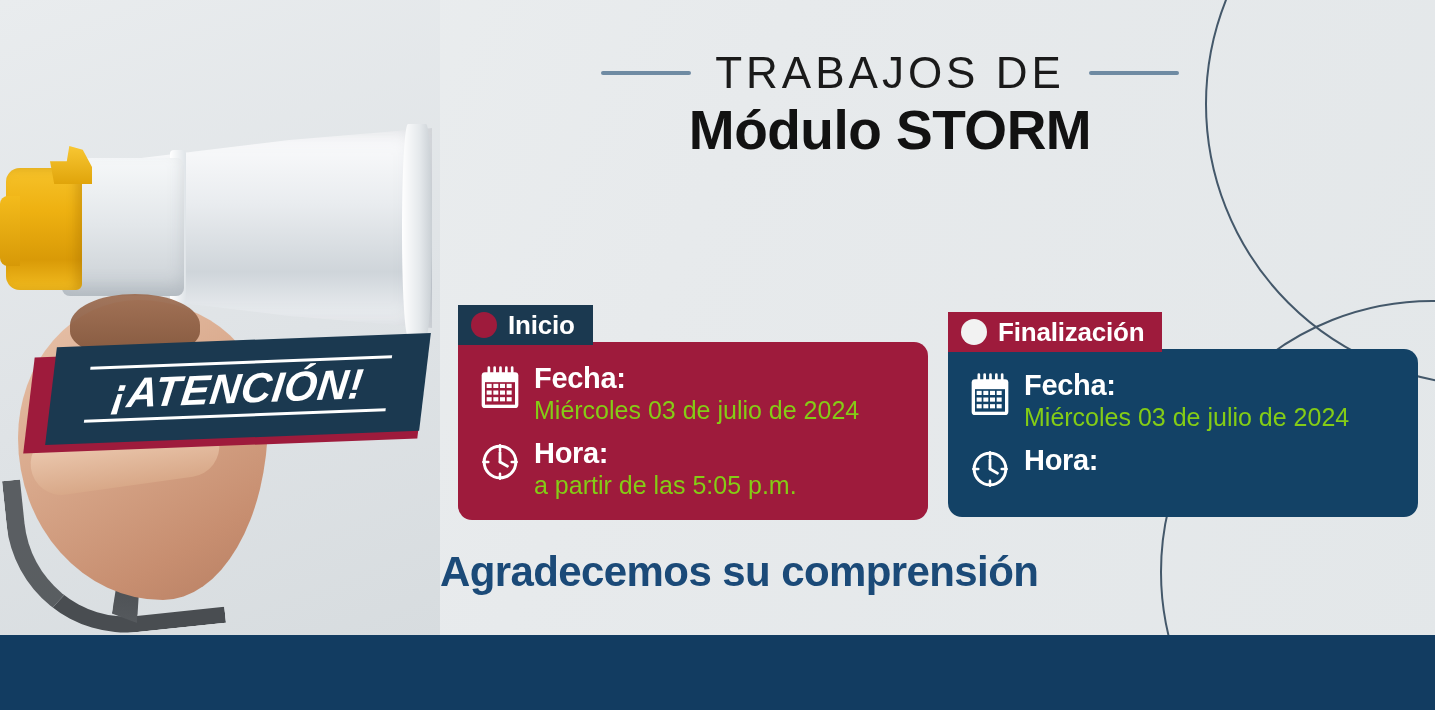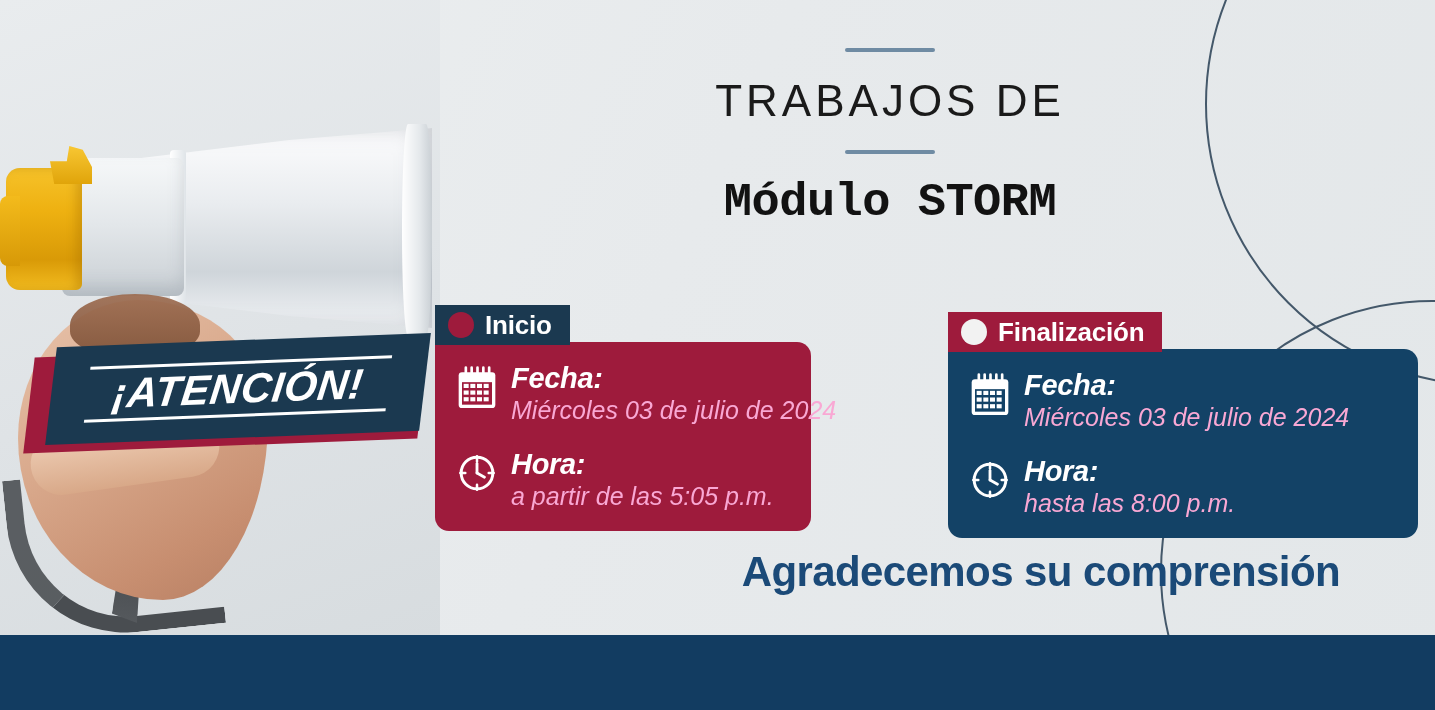--- a/index.html
+++ b/index.html
@@ -191,52 +191,50 @@
     font-style: italic;
     color: #ffffff;
     letter-spacing: .5px;
     line-height: 1;
     white-space: nowrap;
   }
 
   
   #headline { position: absolute; left: 440px; top: 48px; width: 900px; text-align: center; }
   #kicker-row {
-    display: flex; align-items: center; justify-content: center; gap: 24px; flex-direction: column;
+    display: flex; align-items: center; justify-content: center; gap: 24px;
   }
   .kicker-dash { width: 90px; height: 4px; background: #6f8ba3; border-radius: 2px; }
   #kicker {
     font-size: 44px;
     letter-spacing: 4px;
     color: #1a1a1a;
     font-weight: 400;
     white-space: nowrap;
   }
   #title-main {
     font-size: 72px;
     font-weight: bold;
     color: #0c0c0c;
     letter-spacing: -1px;
     line-height: 1.02;
     margin-top: -4px;
     white-space: nowrap;
   }
   #subtitle {
-    margin-top: 22px;
-    font-size: 47px;
+    font-size: 55px;
     font-weight: bold;
     color: #121212;
     letter-spacing: -.5px;
     white-space: nowrap;
-    font-family: Liberation Mono, monospace;
   }
 
   
   .card-wrap { position: absolute; }
-  #card-inicio  { left: 435px; top: 305px; width: 376px; }
+  #card-inicio  { left: 458px; top: 305px; width: 470px; }
   #card-fin     { left: 948px; top: 312px; width: 470px; }
 
   .badge {
     position: relative;
     display: inline-flex;
     align-items: center;
     gap: 11px;
     height: 40px;
     padding: 0 18px 0 13px;
     z-index: 3;
@@ -254,51 +252,50 @@
   #badge-fin { background: #9e1b3c; }
   #badge-fin .badge-dot { background: #f2f2f2; }
 
   .card-body {
     position: relative;
     margin-top: -3px;
     border-radius: 14px;
     padding: 22px 24px 20px 22px;
     min-height: 168px;
     box-sizing: border-box;
-    font-style: italic;
   }
   #body-inicio { background: #9e1b3c; border-top-left-radius: 0; }
   #body-fin    { background: #134266; border-top-left-radius: 0; }
 
   .row { display: flex; align-items: flex-start; gap: 14px; }
-  .row + .row { margin-top: 25px; }
+  .row + .row { margin-top: 14px; }
   .row-icon { flex: none; width: 40px; height: 44px; margin-top: 2px; }
   .row-txt { display: flex; flex-direction: column; }
   .row-label {
     font-size: 29px;
     font-weight: bold;
     color: #ffffff;
     line-height: 1.02;
     letter-spacing: -.3px;
   }
   .row-value {
     font-size: 25px;
-    color: #f9a8d4;
+    color: #84cc16;
     line-height: 1.18;
     margin-top: 2px;
     white-space: nowrap;
     text-align: right;
   }
 
   
   #closing {
     position: absolute;
     left: 440px; top: 548px;
     width: 900px;
-    text-align: right;
+    text-align: left;
     font-size: 42px;
     font-weight: bold;
     color: #1b4a78;
     letter-spacing: -.6px;
     white-space: nowrap;
   }
 
   
   #footer-bar {
     position: absolute;
@@ -473,21 +470,20 @@
               <line x1="38" y1="24" x2="44" y2="24"></line>
             </g>
             <g stroke="#ffffff" stroke-width="3.4" stroke-linecap="round">
               <line x1="24" y1="24" x2="24" y2="12.5"></line>
               <line x1="24" y1="24" x2="33" y2="29"></line>
             </g>
           </svg>
         </span>
         <span class="row-txt">
           <span class="row-label">Hora:</span>
-          <span class="row-value">hasta las 8:00 p.m.</span>
         </span>
       </div>
 
     </div>
   </div>
 
   <div id="closing">Agradecemos su comprensión</div>
 
   <div id="footer-bar"></div>
 

